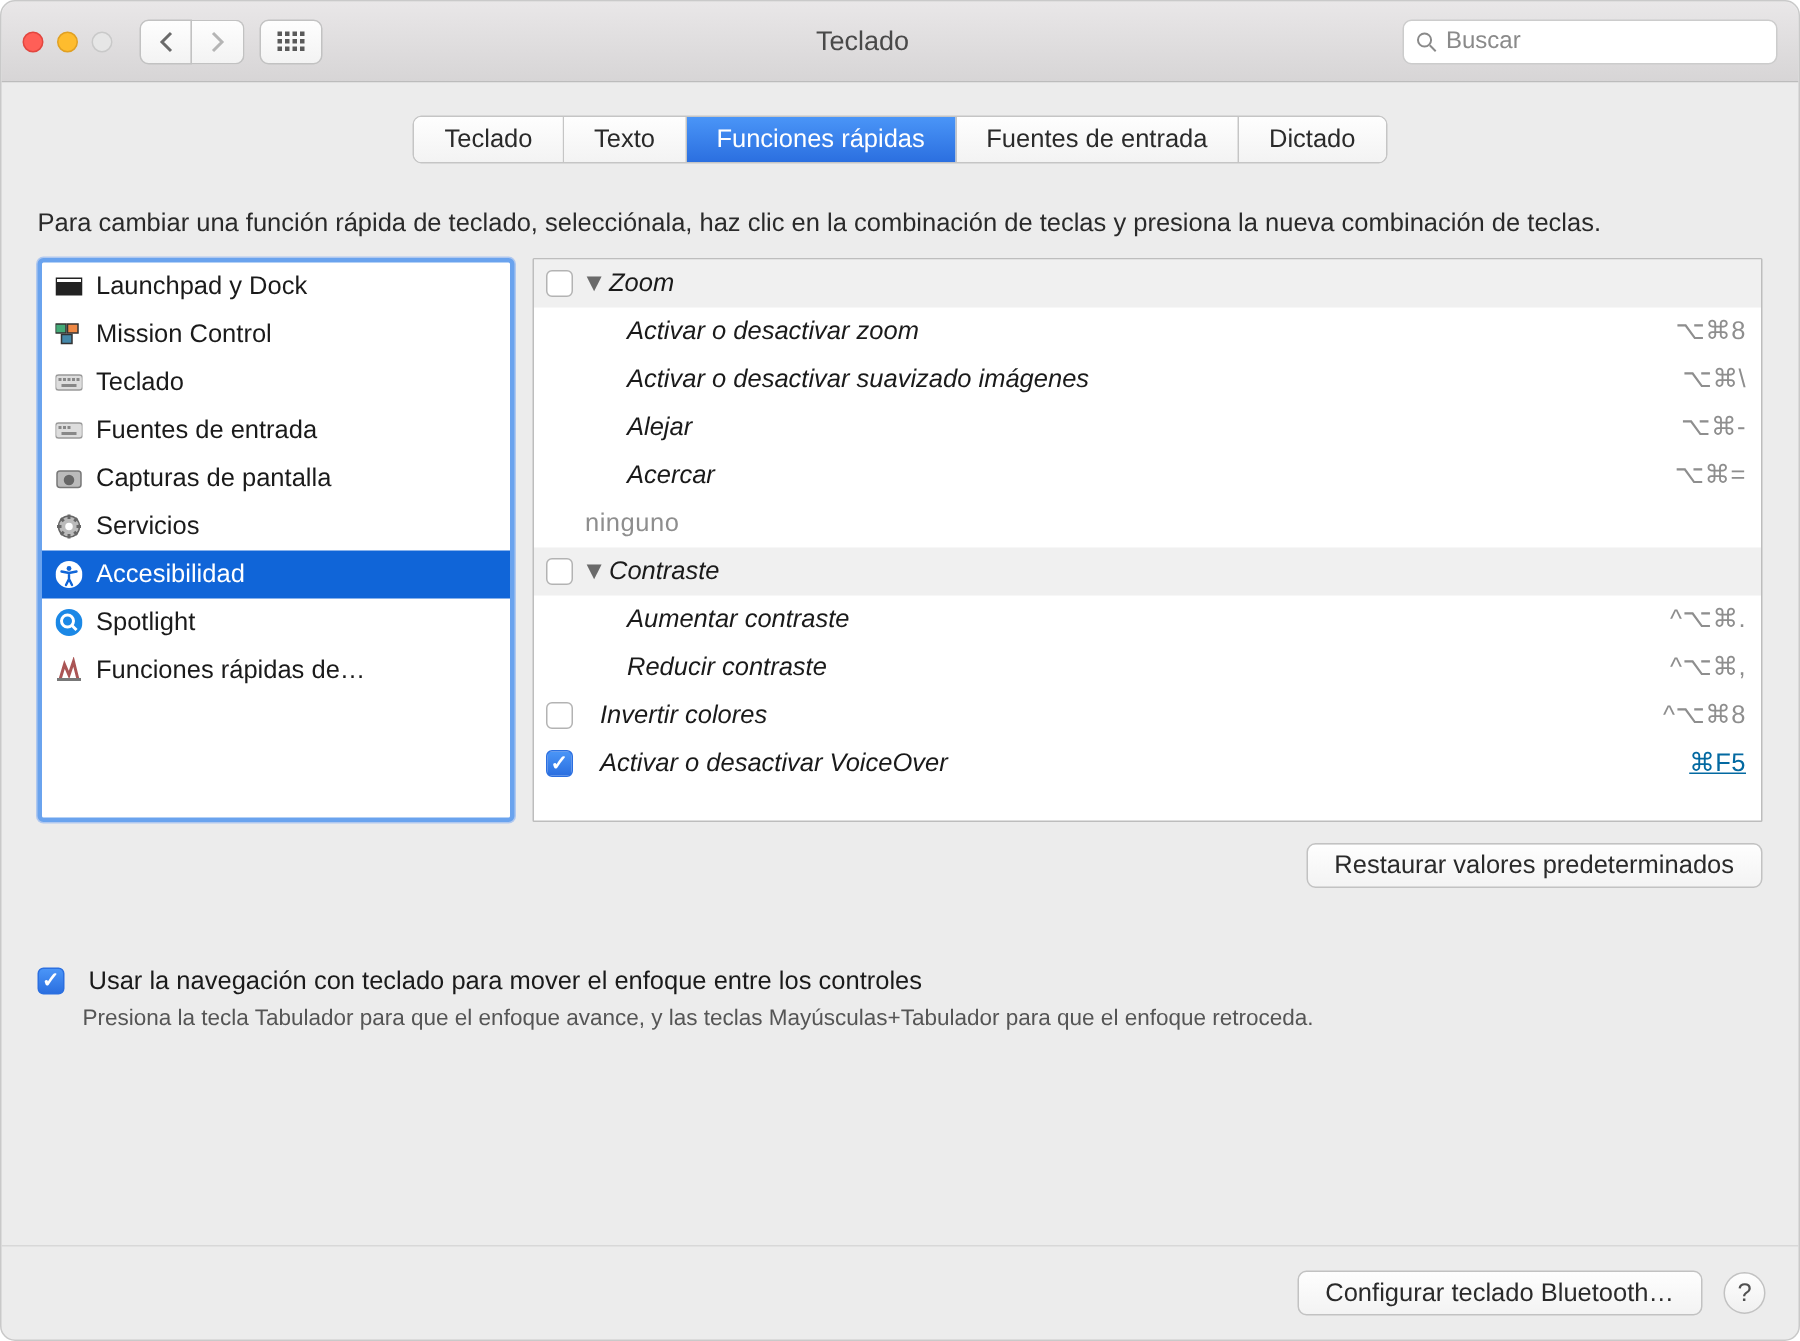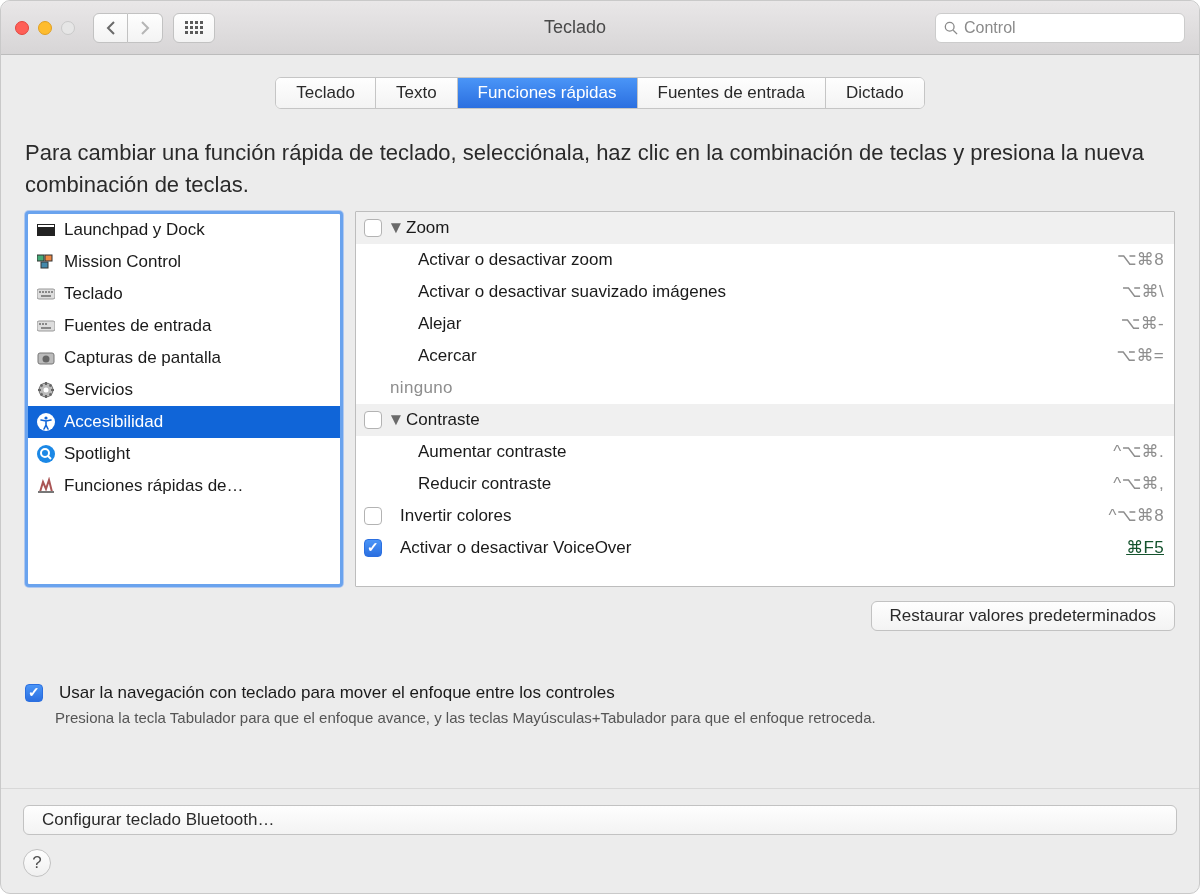--- a/index.html
+++ b/index.html
@@ -98,21 +98,21 @@
   background: linear-gradient(#fefefe,#f3f3f3);
 }
 .tab:last-child { border-right: none; }
 .tab.active {
   background: linear-gradient(#4a95f7,#2b6fe0);
   color: #fff;
 }
 .tab:first-child { border-radius: 5px 0 0 5px; }
 .tab:last-child { border-radius: 0 5px 5px 0; }
 .intro {
-  font-size: 22px;
+  font-size: 17px;
   color: #2a2a2a;
   line-height: 1.45;
   margin: 28px 0 10px 0;
 }
 .columns {
   display: flex;
   gap: 12px;
   height: 376px;
 }
 .cat-list {
@@ -176,24 +176,24 @@
   top: -1px; left: 2px;
   font-weight: bold;
 }
 .sc-checkbox.spacer { border: none; background: transparent; }
 .disclosure {
   width: 12px; height: 12px;
   display: inline-flex; align-items: center; justify-content: center;
   margin-right: 4px;
   color: #6a6a6a;
 }
-.sc-label { flex: 1; }
+.sc-label { flex: 1; font-style: italic; }
 .sc-label.indent1 { padding-left: 28px; }
 .sc-shortcut { color: #8e8e8e; font-size: 17px; letter-spacing: 0.02em; white-space: nowrap; }
-.sc-shortcut.active-sh { color: #14532d; text-decoration: underline; }
+.sc-shortcut.active-sh { color: #0369a1; text-decoration: underline; }
 .row-actions { display: flex; justify-content: flex-end; margin-top: 14px; }
 .mac-button {
   height: 30px;
   padding: 0 18px;
   background: linear-gradient(#fefefe,#f3f3f3);
   border: 1px solid #c2c2c2;
   border-radius: 6px;
   font-size: 17px;
   color: #2a2a2a;
   display: inline-flex; align-items: center;
@@ -205,24 +205,24 @@
   color: #1a1a1a;
 }
 .footer-help {
   font-size: 15px;
   color: #555;
   padding-left: 30px;
 }
 .bottom-bar {
   display: flex;
   justify-content: flex-end;
+  align-items: center;
   padding: 16px 22px;
   gap: 14px;
   border-top: 1px solid #d8d8d8;
-  flex-direction: column;
 }
 .help-btn {
   width: 28px; height: 28px;
   border-radius: 50%;
   border: 1px solid #c2c2c2;
   background: linear-gradient(#fefefe,#f0f0f0);
   color: #505050;
   font-size: 17px;
   display: flex; align-items: center; justify-content: center;
 }
@@ -265,21 +265,21 @@
           <i></i>
           <i></i>
       </div>
     </div>
     <div class="title-text">Teclado</div>
     <div class="search">
       <svg width="14" height="14" viewBox="0 0 16 16">
           <circle cx="6.5" cy="6.5" r="5" stroke="#8a8a8a" stroke-width="1.5" fill="none"></circle>
           <line x1="10.5" y1="10.5" x2="15" y2="15" stroke="#8a8a8a" stroke-width="1.5"></line>
         </svg>
-      <span>Control</span>
+      <span>Buscar</span>
     </div>
   </div>
 
   <div class="content">
 
     <div class="tabs-row">
       <div class="tabs" id="tabs">
           <div class="tab">Teclado</div>
           <div class="tab">Texto</div>
           <div class="tab active">Funciones rápidas</div>

